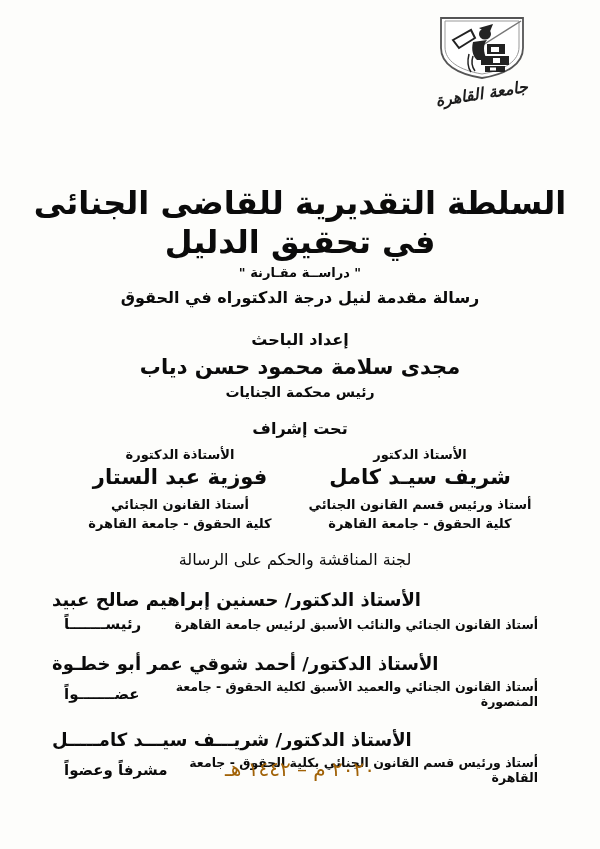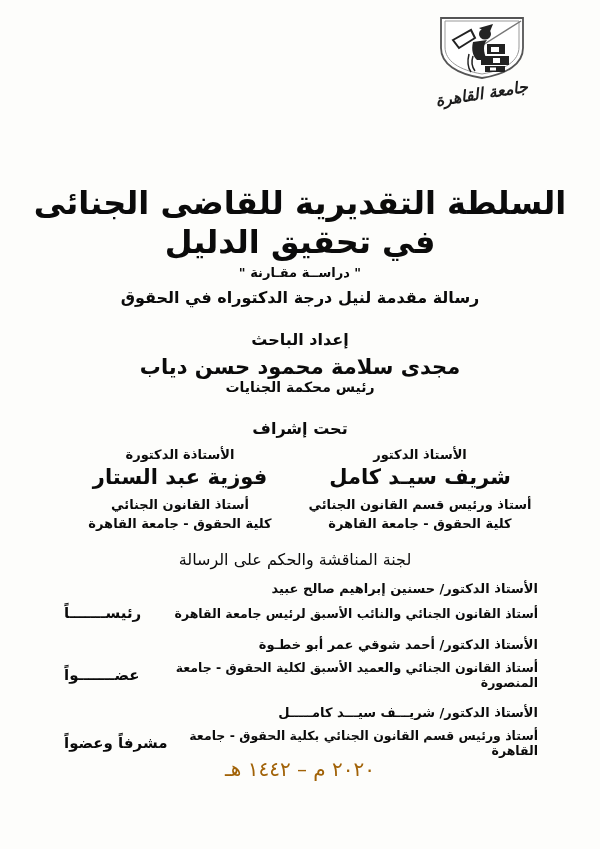--- a/index.html
+++ b/index.html
@@ -32,36 +32,36 @@
   
   .title-block{ position:absolute; top:184px; left:0; right:0; text-align:center; }
   .main-title{ font-size:32px; font-weight:bold; line-height:39px; }
   .subtitle{ font-size:13px; font-weight:bold; margin-top:3px; }
   .degree-line{ font-size:16px; font-weight:bold; margin-top:8px; }
 
   
   .researcher-block{ position:absolute; top:330px; left:0; right:0; text-align:center; }
   .researcher-label{ font-size:16px; font-weight:bold; }
   .researcher-name{ font-size:21px; font-weight:bold; margin-top:6px; }
-  .researcher-job{ font-size:14px; font-weight:bold; }
+  .researcher-job{ font-size:14px; font-weight:bold; margin-top:5px; }
 
   
   .supervision-label{ position:absolute; top:419px; left:0; right:0; text-align:center;
     font-size:16px; font-weight:bold; }
   .supervisors{ position:absolute; top:447px; right:60px; left:60px; display:flex; }
   .supervisor-col{ width:50%; text-align:center; }
   .sup-title{ font-size:13px; font-weight:bold; }
   .sup-name{ font-size:21px; font-weight:bold; margin-top:3px; }
   .sup-role{ font-size:13px; font-weight:bold; margin-top:6px; line-height:20px; }
   .sup-affiliation{ font-size:13px; font-weight:bold; margin-top:1px; }
 
   
   .committee{ position:absolute; top:550px; right:62px; left:52px; }
   .committee-header{ text-align:center; font-size:16px; font-weight:normal; margin-bottom:8px; }
-  .member-name{ font-size:13px; font-weight:bold; text-align:right; line-height:24px; margin-top:0; }
+  .member-name{ font-size:18px; font-weight:bold; text-align:left; line-height:24px; margin-top:19px; }
   .member-desc-row{ display:flex; justify-content:space-between; align-items:center;
     margin-top:3px; margin-bottom:11px; padding-left:12px; }
   .member-desc{ font-size:12.5px; font-weight:bold; }
   .member-role{ font-size:15px; font-weight:bold; white-space:nowrap; }
 
   
   .footer-date{ position:absolute; top:757px; left:0; right:0; text-align:center;
     font-size:20px; letter-spacing:1px; color:#a16207; }
 </style>
 </head>

